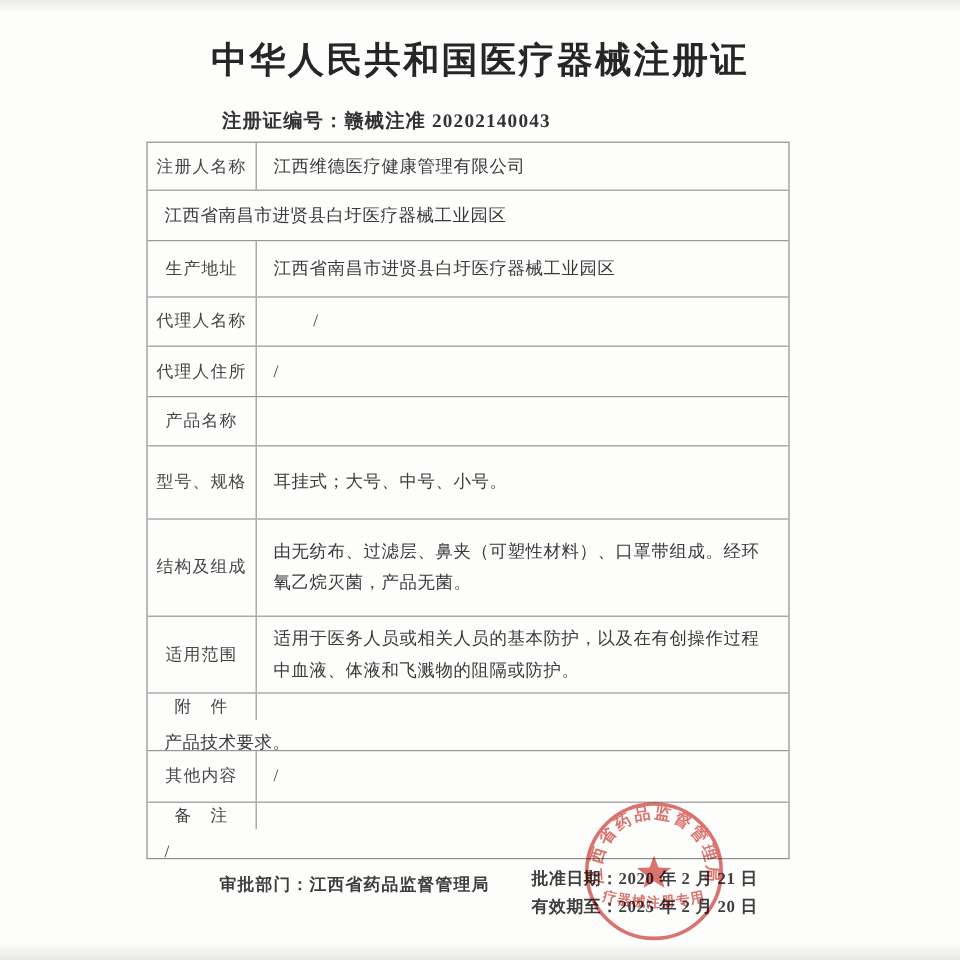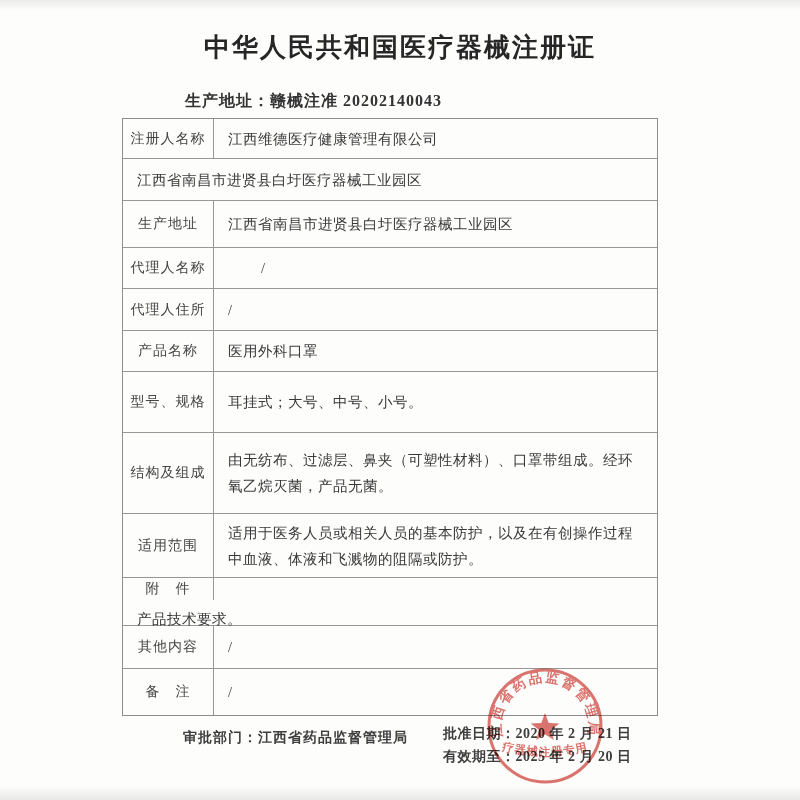--- a/index.html
+++ b/index.html
@@ -8,37 +8,37 @@
     background:#f2f1ef;
     font-family:"Liberation Serif","DejaVu Serif",serif;
   }
   .page{
     position:relative;width:800px;height:800px;overflow:hidden;
     background:linear-gradient(#ebebe9 0,#fdfdfc 10px,#fdfdfc 786px,#e9e8e6 100%);
     color:#3c3c3c;
   }
   .title{
     position:absolute;top:30px;left:0;width:100%;
-    text-align:center;font-size:26px;font-weight:bold;
+    text-align:center;font-size:30px;font-weight:bold;
     letter-spacing:2px;color:#262626;
     font-family:"Liberation Sans","DejaVu Sans",sans-serif;
     margin:0;
   }
   .reg-line{
     position:absolute;top:91px;left:185px;
     font-size:16px;font-weight:bold;color:#333;
     letter-spacing:1px;
   }
   .cert-table{
     position:absolute;left:122px;top:118px;width:536px;
     border:1px solid #8d8d8d;
     box-sizing:border-box;
   }
   .t-row{display:flex;border-bottom:1px solid #979797;box-sizing:border-box;}
-  .t-row:last-child{border-bottom:none;}
+  .t-row:last-child{border-bottom:none;flex-direction:column;}
   .label-cell{
     width:91px;min-width:91px;box-sizing:border-box;
     border-right:1px solid #979797;
     display:flex;align-items:center;justify-content:center;
     text-align:center;font-size:14px;color:#454545;
     letter-spacing:1px;padding:2px;
   }
   .value-cell{
     flex:1;display:flex;align-items:center;
     padding:6px 14px;font-size:14.5px;line-height:26px;color:#3a3a3a;
@@ -77,21 +77,21 @@
   }
 </style>
 </head>
 <body>
 
 <div class="page">
 
   <h1 class="title">中华人民共和国医疗器械注册证</h1>
 
   <div class="reg-line">
-    <span>生产地址：</span><span>赣械注准 20202140043</span>
+    <span>注册证编号：</span><span>赣械注准 20202140043</span>
   </div>
 
   <div class="cert-table">
     <div class="t-row">
       <div class="label-cell">注册人名称</div>
       <div class="value-cell">江西维德医疗健康管理有限公司</div>
     </div>
     <div class="t-row">
       <div class="value-cell">江西省南昌市进贤县白圩医疗器械工业园区</div>
     </div>
@@ -102,21 +102,20 @@
     <div class="t-row">
       <div class="label-cell">代理人名称</div>
       <div class="value-cell">/</div>
     </div>
     <div class="t-row">
       <div class="label-cell">代理人住所</div>
       <div class="value-cell">/</div>
     </div>
     <div class="t-row">
       <div class="label-cell">产品名称</div>
-      <div class="value-cell">医用外科口罩</div>
     </div>
     <div class="t-row">
       <div class="label-cell">型号、规格</div>
       <div class="value-cell">耳挂式；大号、中号、小号。</div>
     </div>
     <div class="t-row">
       <div class="label-cell">结构及组成</div>
       <div class="value-cell">由无纺布、过滤层、鼻夹（可塑性材料）、口罩带组成。经环氧乙烷灭菌，产品无菌。</div>
     </div>
     <div class="t-row">

